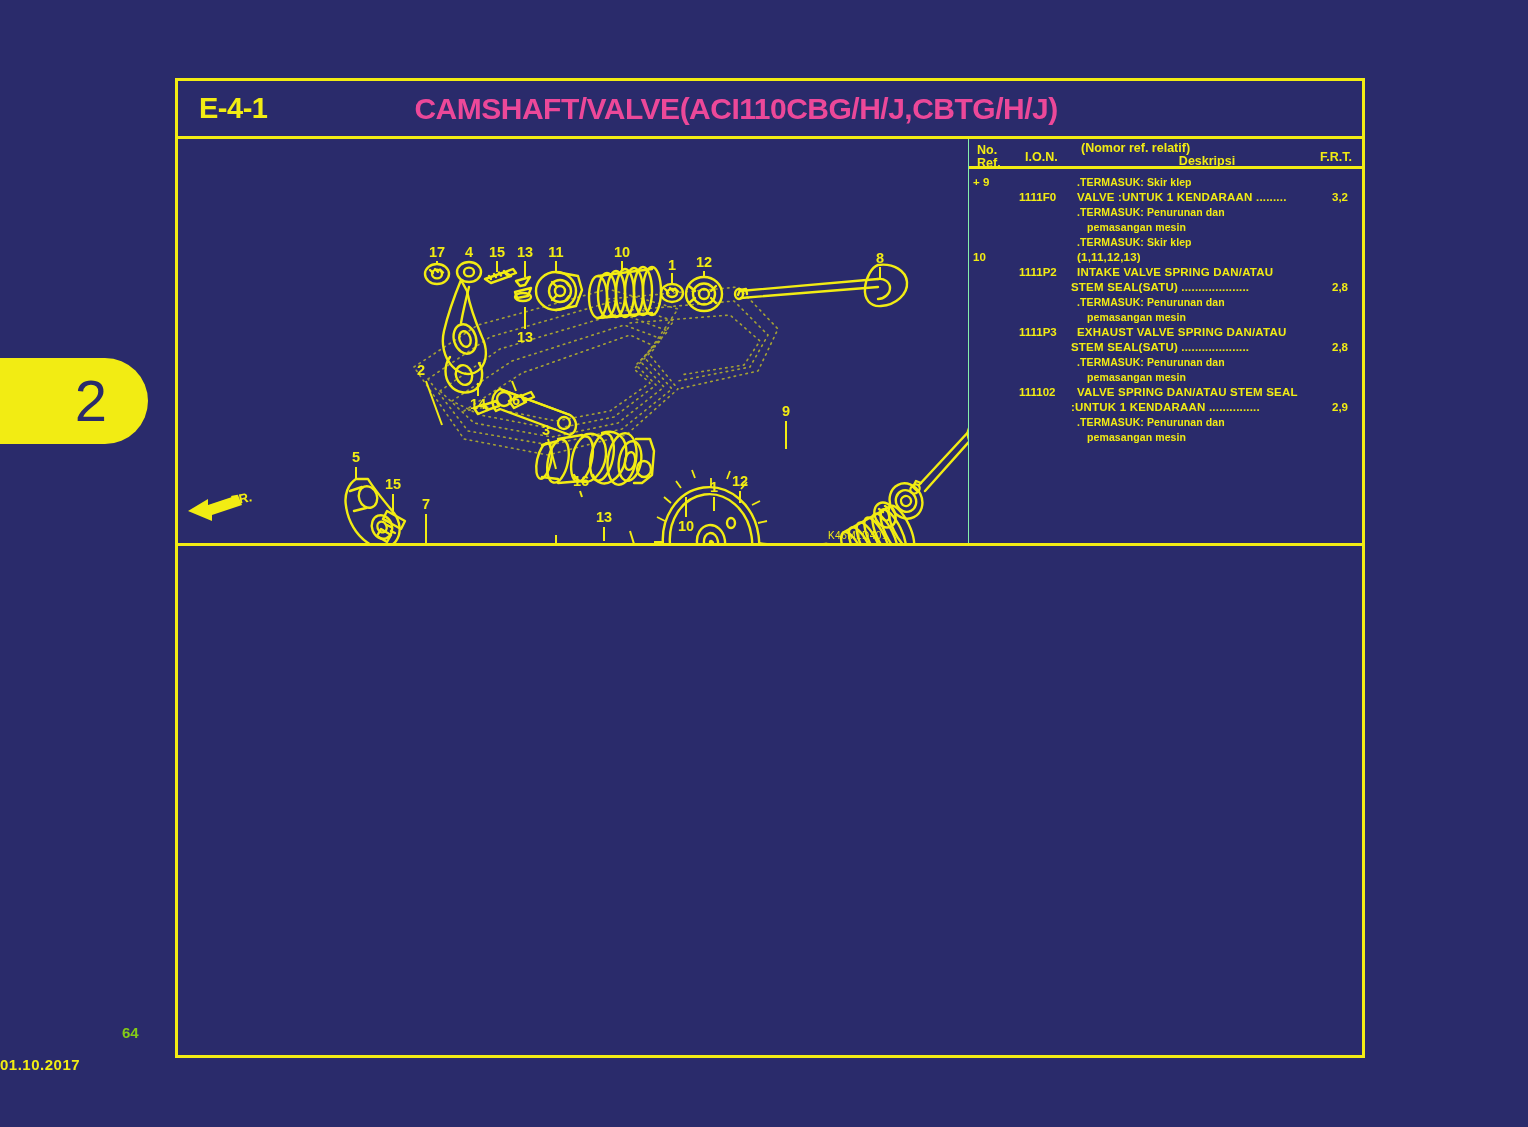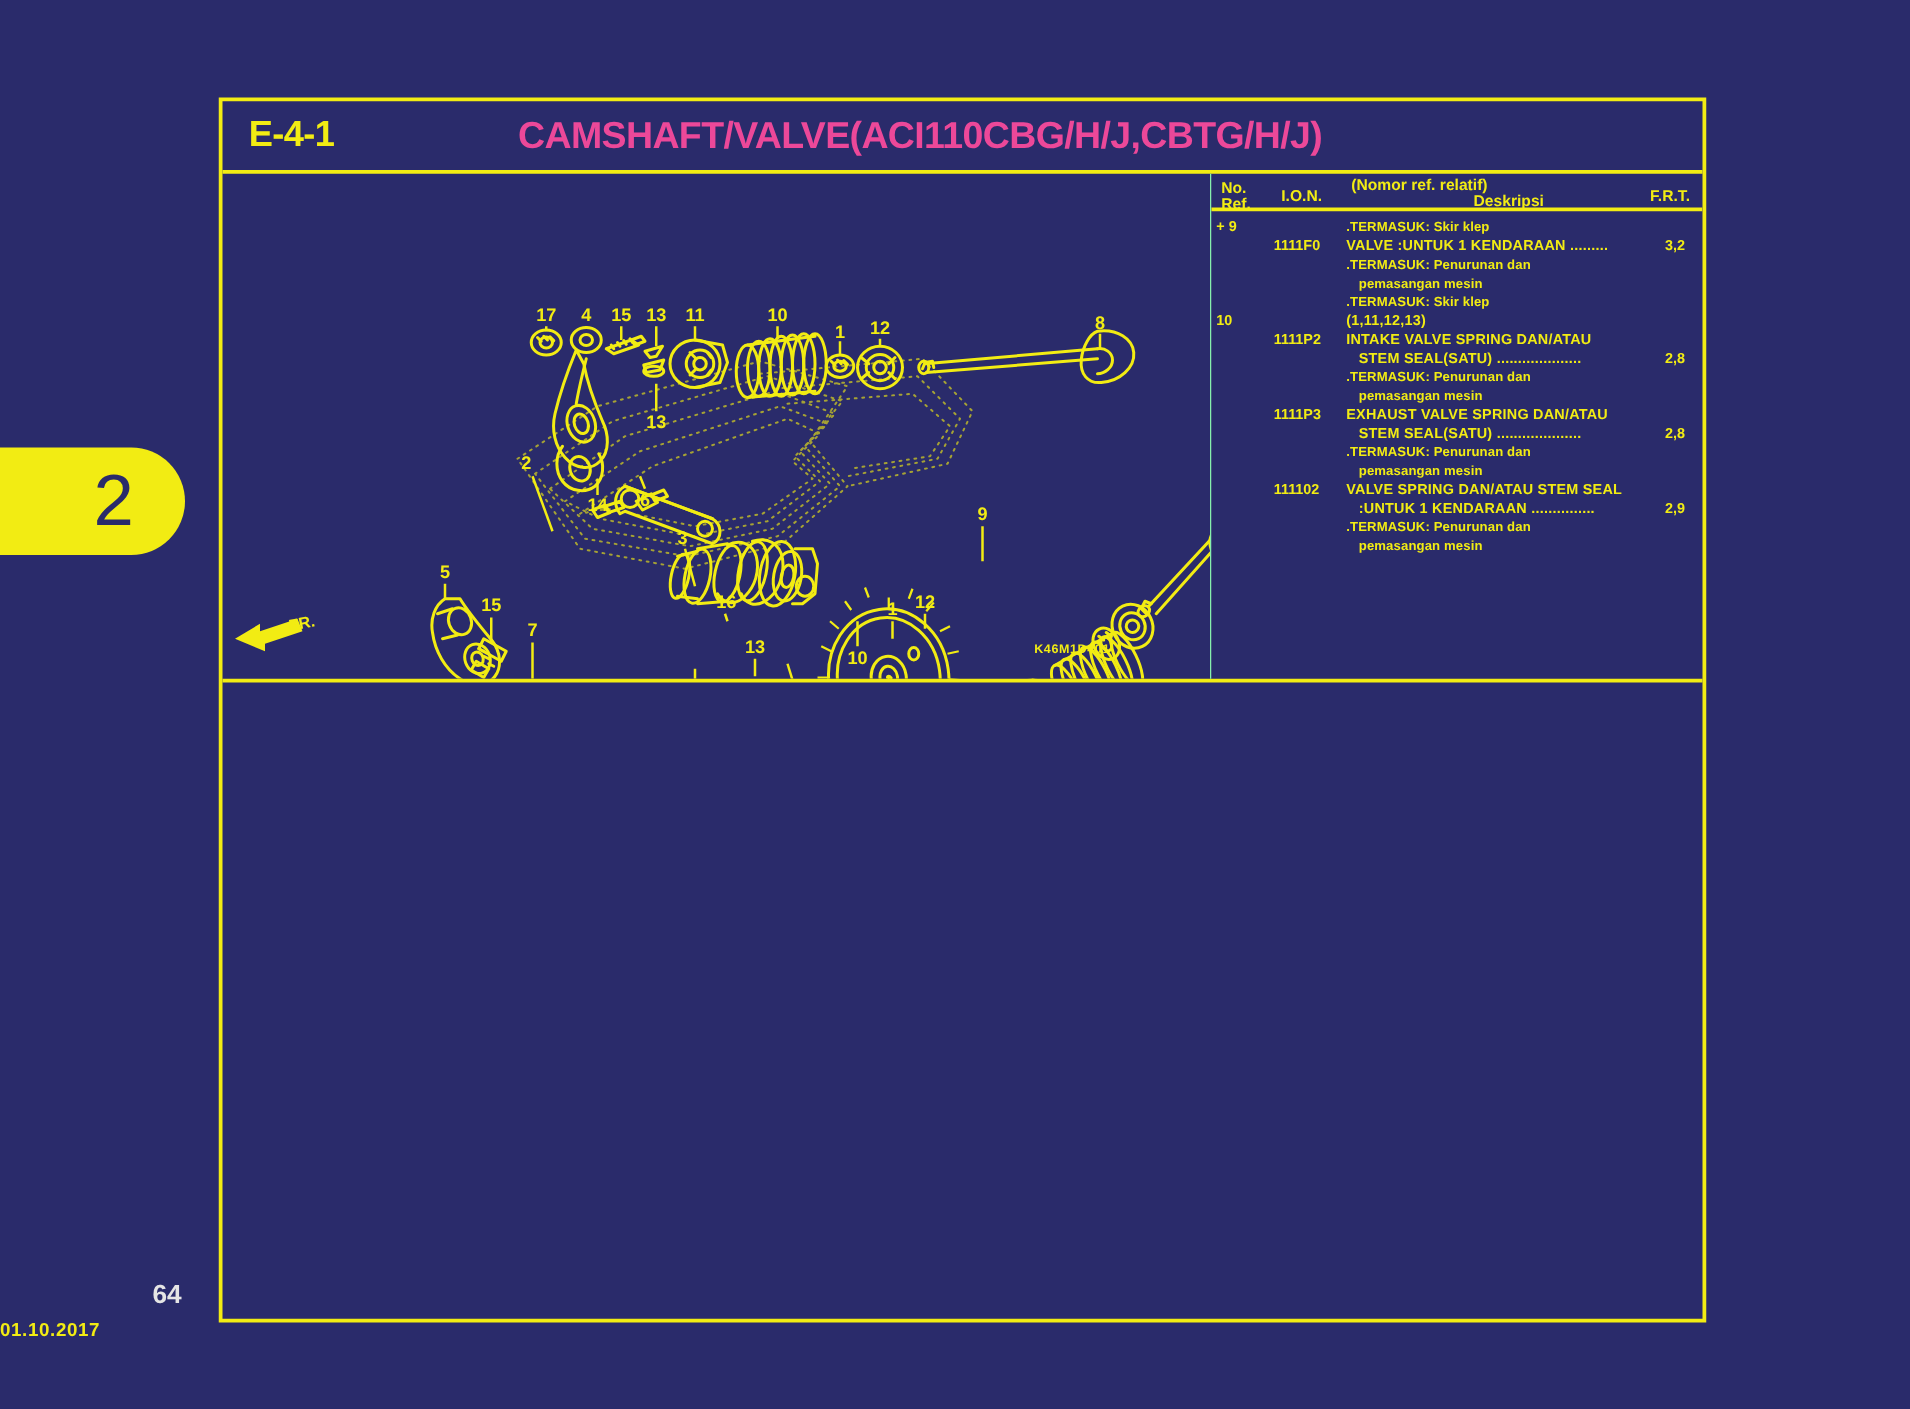--- a/index.html
+++ b/index.html
@@ -34,22 +34,22 @@
     font-weight: 400;
     line-height: 1;
     padding-left: 34px;
     font-family: "Liberation Sans", sans-serif;
   }
 
   
   .page-number {
     position: absolute;
     left: 122px; top: 1024px;
-    color: #e5e5e5;
-    font-size: 21px;
+    color: #84cc16;
+    font-size: 15px;
     font-weight: bold;
   }
 
   
   .footer-date {
     position: absolute;
     left: 0; top: 1056px;
     width: 1528px;
     text-align: left;
     color: #f2ec13;
@@ -108,24 +108,24 @@
     position: relative;
     flex: 1;
     height: 100%;
     overflow: hidden;
   }
 
   
   .drawing-svg { position: absolute; left: 0; top: 0; }
   .dref {
     position: absolute;
-    right: 80px; bottom: 18px;
+    right: 80px; bottom: 2px;
     color: #f2ec13;
     font-size: 10px;
-    font-weight: bold;
+    font-weight: normal;
     letter-spacing: 0.5px;
     margin-top: 40px;
   }
   .fr-mark {
     position: absolute;
     left: 8px; bottom: 18px;
     width: 72px; height: 34px;
   }
 
   
@@ -159,21 +159,21 @@
     color: #f2ec13;
     font-size: 11.5px;
     font-weight: bold;
     line-height: 15px;
     font-family: "Liberation Sans", sans-serif;
   }
   .c-ref  { left: 4px; }
   .c-lon  { left: 50px; }
   .c-desc { left: 108px; letter-spacing: 0.2px; }
   .c-frt  { right: 14px; }
-  .c-desc.ind { left: 118px; }
+  .c-desc.ind { left: 102px; }
   .c-desc.note { left: 108px; font-size: 10.5px; letter-spacing: 0.1px; }
   .c-desc.note2 { left: 118px; font-size: 10.5px; letter-spacing: 0.1px; }
 
   
   .lower-pane {
     position: absolute;
     left: 0; top: 465px;
     width: 100%;
     height: 512px;
   }

